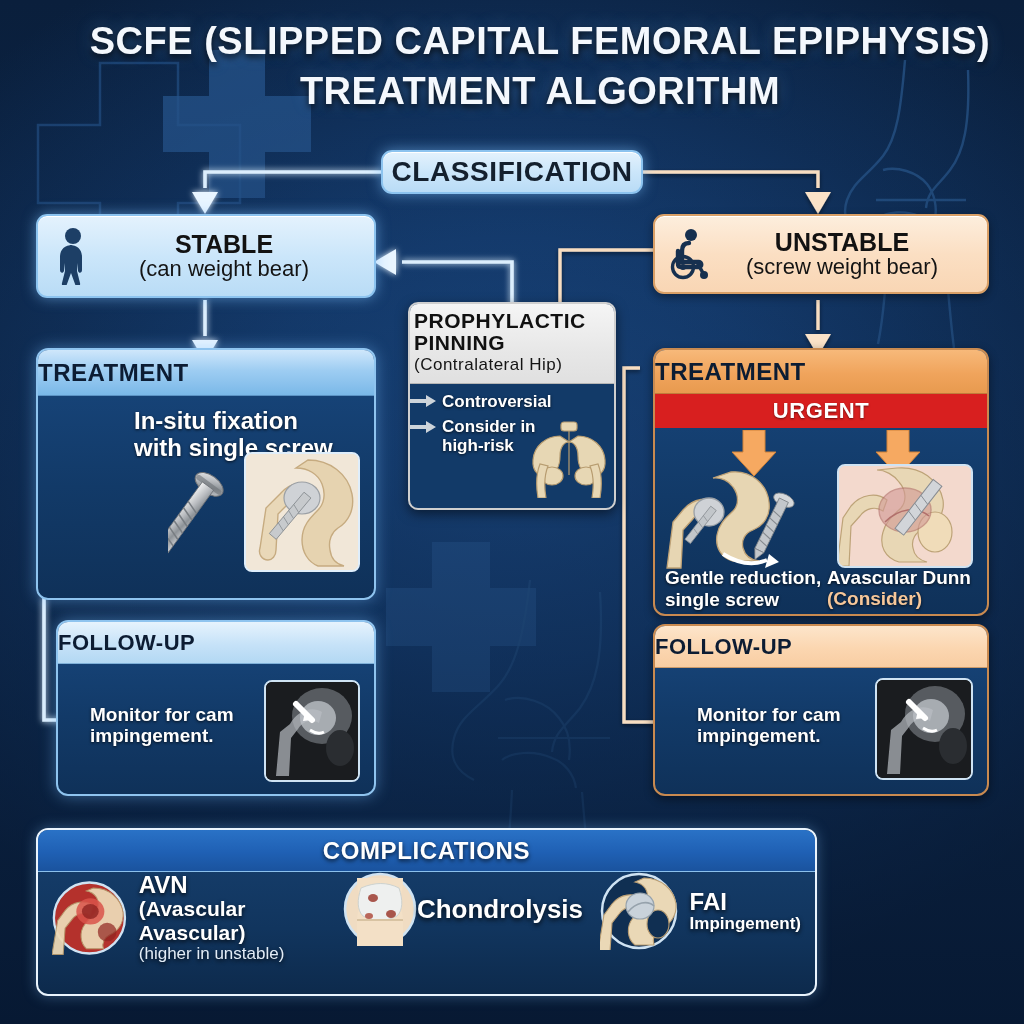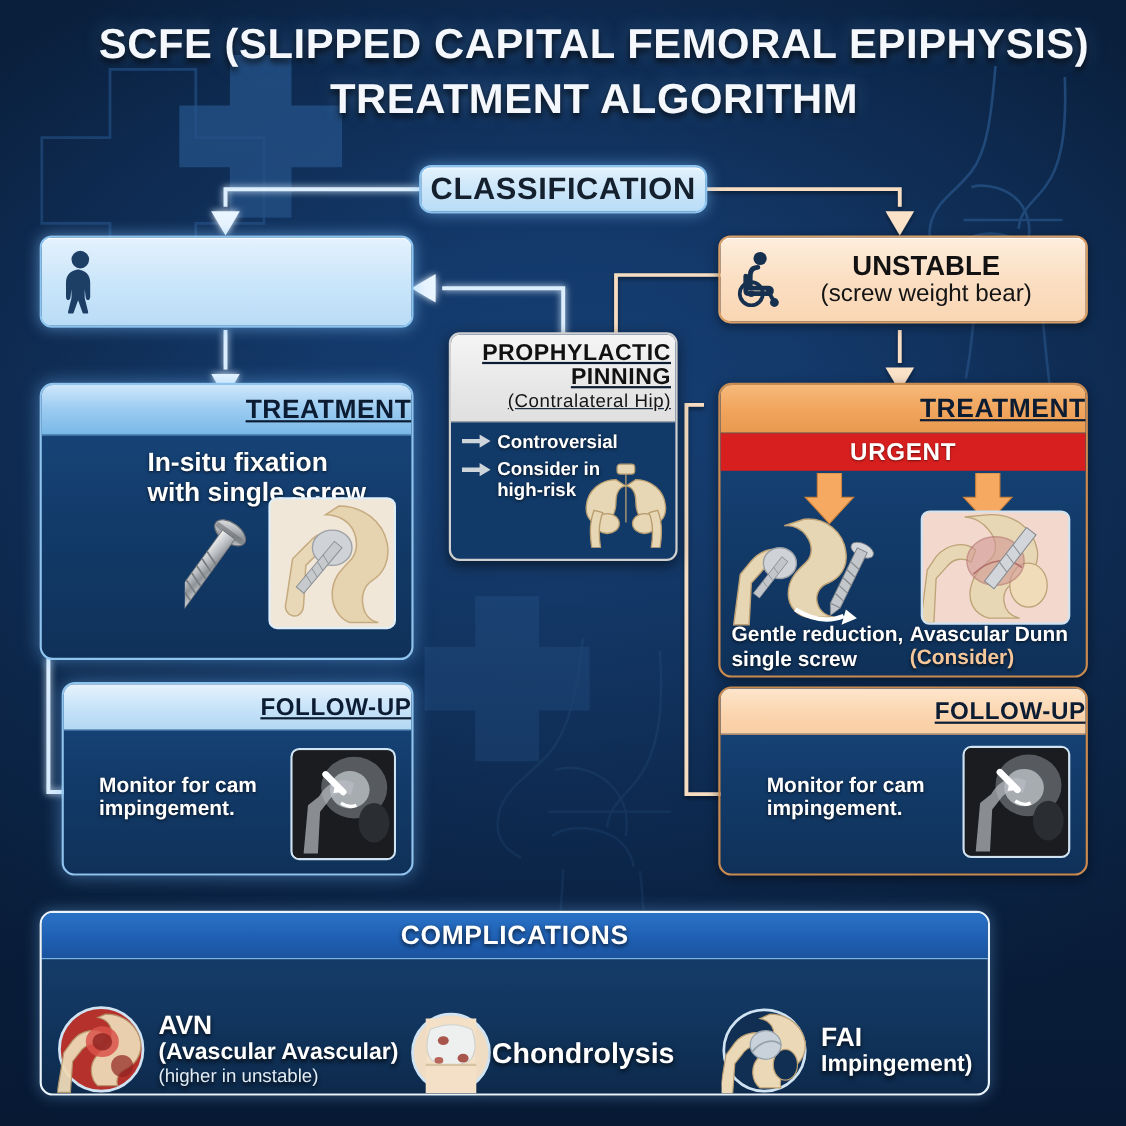--- a/index.html
+++ b/index.html
@@ -30,26 +30,25 @@
     background: linear-gradient(180deg, #18477e 0%, #123a68 55%, #0f3159 100%);
     border: 2px solid #8fc4ef;
     box-shadow: 0 0 16px rgba(120,190,255,.45), inset 0 1px 0 rgba(255,255,255,.12);
   }
   .card.orange {
     background: linear-gradient(180deg, #18477e 0%, #123a68 55%, #0f3159 100%);
     border: 2px solid #c98a50;
     box-shadow: 0 3px 10px rgba(0,0,0,.45), inset 0 1px 0 rgba(255,255,255,.10);
   }
   .hdr {
-    text-align: right;
+    text-align: left;
     font-weight: bold;
     color: #0c1c33;
     letter-spacing: .5px;
     line-height: 1;
-    text-decoration: underline;
   }
   .hdr.blue {
     background: linear-gradient(180deg, #cfe7fb 0%, #9ecdf2 45%, #7ab8e8 100%);
     border-bottom: 1px solid #5c93c4;
   }
   .hdr.blue-light {
     background: linear-gradient(180deg, #e6f3fd 0%, #c6e2f8 55%, #b3d8f3 100%);
     border-bottom: 1px solid #7fb0d8;
   }
   .hdr.orange {
@@ -190,20 +189,24 @@
 
   <div class="pill blue" style="left:381px;top:150px;width:262px;height:44px;justify-content:center;">
     <span style="font-size:28px;font-weight:bold;color:#14202e;letter-spacing:.6px;">CLASSIFICATION</span>
   </div>
 
   <div class="pill blue" style="left:36px;top:214px;width:340px;height:84px;padding:0 14px;">
     <svg width="42" height="58" viewBox="0 0 42 58">
       <circle cx="21" cy="9" r="8" fill="#1d3f66"></circle>
       <path d="M21 18 c-9 0 -13 5 -13 12 v13 c0 3 3 4 4 1 l1 -8 v8 l-3 12 c-1 4 4 5 5 1 l4 -11 l4 11 c1 4 6 3 5 -1 l-3 -12 v-8 l1 8 c1 3 4 2 4 -1 V30 c0 -7 -4 -12 -13 -12z" fill="#1d3f66"></path>
     </svg>
+    <div style="flex:1;text-align:center;margin-left:-6px;">
+      <div style="font-size:25px;font-weight:bold;color:#121212;line-height:1.05;">STABLE</div>
+      <div style="font-size:22px;color:#141414;line-height:1.12;">(can weight bear)</div>
+    </div>
   </div>
 
   <div class="pill peach" style="left:653px;top:214px;width:336px;height:80px;padding:0 12px;">
     <svg width="46" height="52" viewBox="0 0 46 52">
       <circle cx="24" cy="7" r="6" fill="#16304f"></circle>
       <path d="M22 15 c-5 0 -7 3 -7 8 v11 h17 c3 0 3 5 0 5 H14 c-2 0 -3 -1 -3 -3 V23" stroke="#16304f" stroke-width="4.4" fill="none" stroke-linecap="round"></path>
       <circle cx="16" cy="39" r="10.5" fill="none" stroke="#16304f" stroke-width="3.4"></circle>
       <circle cx="16" cy="39" r="3" fill="#16304f"></circle>
       <path d="M31 36 l5 9" stroke="#16304f" stroke-width="3.6" stroke-linecap="round"></path>
       <circle cx="37" cy="47" r="4" fill="#16304f"></circle>
@@ -294,21 +297,21 @@
   </div>
 
   <div class="card" style="left:408px;top:302px;width:208px;height:208px;border-radius:10px;
               border:2px solid #cfcfcf;background:#123a68;box-shadow:0 4px 12px rgba(0,0,0,.5);">
     <div class="hdr" style="background:linear-gradient(180deg,#f5f5f5 0%,#e7e7e7 60%,#e0e0e0 100%);
                 border-bottom:1px solid #b5b5b5;padding:6px 4px 8px;">
       <div style="font-size:21px;font-weight:bold;color:#111;line-height:1.05;">PROPHYLACTIC</div>
       <div style="font-size:21px;font-weight:bold;color:#111;line-height:1.05;">PINNING</div>
       <div style="font-size:17px;font-weight:normal;color:#141414;line-height:1.15;margin-top:1px;">(Contralateral Hip)</div>
     </div>
-    <div style="position:relative;height:110px;padding:8px 6px 0 10px;">
+    <div style="position:relative;height:110px;padding:8px 6px 0 0;">
       <div style="display:flex;align-items:center;gap:6px;margin-bottom:6px;">
         <svg width="26" height="12" viewBox="0 0 26 12">
           <path d="M0 4 h16 V0 l10 6 l-10 6 V8 H0z" fill="#cdd4da"></path>
         </svg>
         <span class="bodytxt" style="font-size:17px;">Controversial</span>
       </div>
       <div style="display:flex;align-items:flex-start;gap:6px;">
         <svg width="26" height="12" viewBox="0 0 26 12" style="margin-top:4px;">
           <path d="M0 4 h16 V0 l10 6 l-10 6 V8 H0z" fill="#cdd4da"></path>
         </svg>
@@ -423,28 +426,28 @@
           <path d="M24 42 c8 -14 22 -18 32 -12 l-3 11 c-8 -4 -16 -2 -21 6 l-7 9 l-2 38 h-13 l4 -44z" fill="#b9bec3" opacity=".7"></path>
           <ellipse cx="76" cy="66" rx="14" ry="18" fill="#2a2d31"></ellipse>
           <path d="M32 22 l16 16" stroke="#fff" stroke-width="6" stroke-linecap="round"></path>
           <path d="M48 38 l-9 1 l2 -9z" fill="#fff"></path>
           <path d="M46 48 c6 4 10 4 14 2" stroke="#fff" stroke-width="3" fill="none"></path>
         </svg>
       </div>
     </div>
   </div>
 
-  <div class="card" style="left:36px;top:828px;width:864px;height:168px;border-radius:12px;
+  <div class="card" style="left:36px;top:828px;width:781px;height:168px;border-radius:12px;
               border:2px solid #eaf4fd;background:linear-gradient(180deg,#17406f 0%,#11355e 60%,#0d2a4c 100%);
               box-shadow:0 0 14px rgba(130,195,255,.35);">
     <div style="height:42px;line-height:42px;text-align:center;font-size:24px;font-weight:bold;color:#fff;
                 letter-spacing:.6px;text-shadow:0 2px 4px rgba(0,0,0,.7);
                 background:linear-gradient(180deg,#2a72c6 0%,#1f60b4 55%,#1a539e 100%);
                 border-bottom:1px solid #8bc0ec;">COMPLICATIONS</div>
-    <div style="display:flex;align-items:flex-end;height:122px;padding:0 14px;">
+    <div style="display:flex;align-items:flex-start;height:122px;padding:0 14px;">
 
       <div style="display:flex;align-items:center;gap:12px;width:340px;">
         <svg width="80" height="80" viewBox="0 0 80 80">
           <circle cx="40" cy="40" r="38" fill="#b4312c" stroke="#cfe3f3" stroke-width="2.5"></circle>
           <g fill="#ecd9b6" stroke="#b89a6e" stroke-width="1.1" opacity=".95">
             <path d="M44 8 c18 0 30 12 32 26 c1 12 -6 20 -14 24 c-6 3 -9 9 -7 15 h-18 c-7 -6 -8 -18 -2 -26 c5 -7 12 -11 14 -18 c2 -8 -2 -16 -12 -18z"></path>
             <path d="M14 32 c8 -10 22 -12 30 -5 l-3 10 c-7 -4 -15 -2 -20 5 l-7 9 l-2 28 h-12 l6 -36z"></path>
           </g>
           <ellipse cx="41" cy="33" rx="15" ry="14" fill="#d9534a" opacity=".85"></ellipse>
           <ellipse cx="41" cy="33" rx="9" ry="8" fill="#8f2420" opacity=".8"></ellipse>
@@ -476,20 +479,20 @@
           <g fill="#ead8b6" stroke="#bb9f74" stroke-width="1.1">
             <path d="M44 6 c18 0 30 12 32 26 c1 12 -6 20 -14 24 c-7 4 -10 10 -8 17 h-19 c-8 -6 -9 -19 -2 -27 c5 -7 12 -11 14 -18 c2 -8 -2 -16 -12 -18z"></path>
             <path d="M12 32 c8 -10 22 -12 30 -5 l-3 10 c-7 -4 -15 -2 -20 5 l-7 9 l-2 28 h-12 l6 -36z"></path>
             <ellipse cx="58" cy="52" rx="11" ry="14" fill="#102f52" stroke="#bb9f74"></ellipse>
           </g>
           <ellipse cx="40" cy="34" rx="14" ry="13" fill="#c9d2da" stroke="#96a2ac" stroke-width="1.2"></ellipse>
           <path d="M28 40 c8 -10 20 -12 26 -6" stroke="#96a2ac" stroke-width="1.6" fill="none"></path>
         </svg>
         <div>
           <div style="font-size:24px;font-weight:bold;color:#fff;text-shadow:0 2px 4px rgba(0,0,0,.8);line-height:1.05;">FAI</div>
-          <div style="font-size:21px;font-weight:bold;color:#fff;text-shadow:0 2px 4px rgba(0,0,0,.8);line-height:1.12;">Impingement)</div>
+          <div style="font-size:17px;font-weight:bold;color:#fff;text-shadow:0 2px 4px rgba(0,0,0,.8);line-height:1.12;">Impingement)</div>
         </div>
       </div>
 
     </div>
   </div>
 
 </div>
 
 </body></html>

